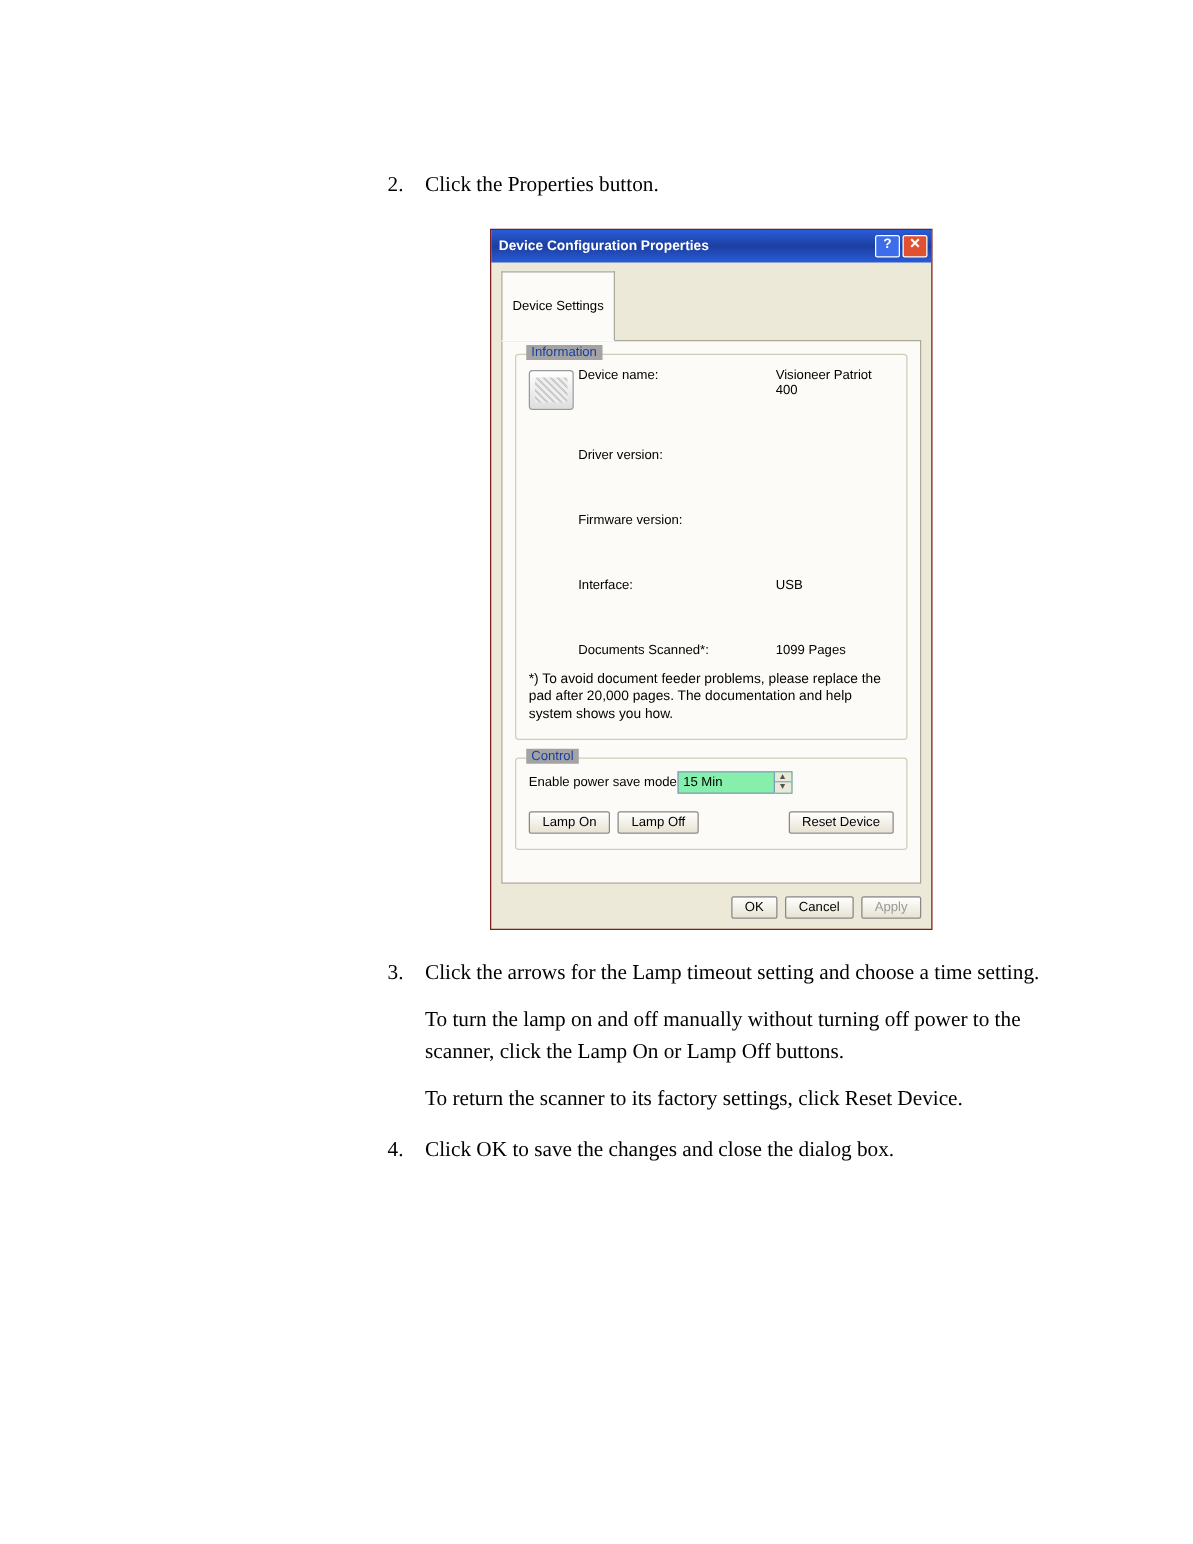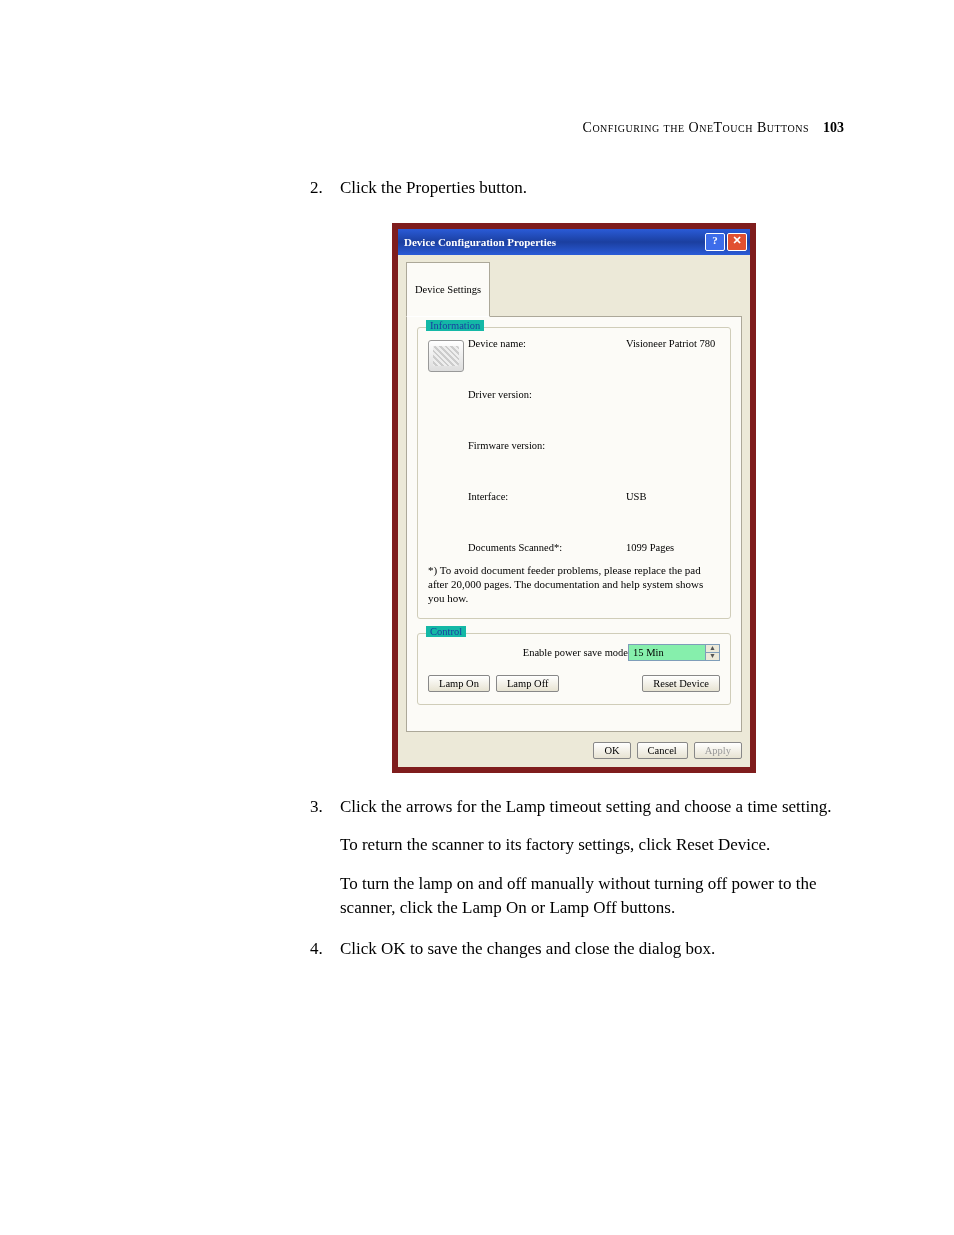--- a/index.html
+++ b/index.html
@@ -43,22 +43,22 @@
   .para {
     margin: 14px 0 10px 230px;
     font-size: 17px;
     line-height: 1.45;
   }
 
   
   .dialog {
     width: 352px;
     margin: 22px 0 22px 282px;
-    border: 6px solid #7f1d1d;
-    font-family: Liberation Serif, serif;
+    border: 1px solid #7f1d1d;
+    font-family: Liberation Sans, sans-serif;
     font-size: 10.5px;
     background: #ece9d8;
   }
   .titlebar {
     display: flex;
     align-items: center;
     justify-content: space-between;
     background: linear-gradient(#2a5bd7, #1b3fa0 50%, #2a5bd7);
     color: #fff;
     font-weight: bold;
@@ -105,21 +105,21 @@
     border: 1px solid #d0cdb9;
     border-radius: 3px;
     padding: 10px 10px 12px 10px;
     margin-bottom: 14px;
     position: relative;
   }
   .groupbox .legend {
     position: absolute;
     top: -8px;
     left: 8px;
-    background: #14b8a6;
+    background: #a3a3a3;
     padding: 0 4px;
     color: #1a3fa0;
     font-size: 10.5px;
   }
   .info-row { display: flex; }
   .icon-col { width: 40px; padding-top: 2px;}
   .scanner-icon {
     width: 34px; height: 30px;
     border: 1px solid #999;
     border-radius: 3px;
@@ -140,21 +140,21 @@
     font-size: 10.5px;
     gap: 40px;
   }
   .note {
     margin-top: 10px;
     font-size: 11px;
     line-height: 1.3;
   }
   .control-row {
     display: flex;
-    justify-content: flex-end;
+    justify-content: flex-start;
     align-items: center;
     margin-bottom: 14px;
   }
   .spinner {
     width: 90px;
     border: 1px solid #7f9db9;
     background: #86efac;
     display: flex;
     align-items: stretch;
     font-size: 10.5px;
@@ -196,24 +196,20 @@
     justify-content: flex-end;
     gap: 6px;
     margin-top: 10px;
   }
   .btn.disabled { color: #999; }
 </style>
 </head>
 <body>
 
 <div class="page">
-  <div class="running-head">
-    <span>Configuring the OneTouch Buttons</span>
-    <span class="pn">103</span>
-  </div>
 
   <div class="step">
     <div class="num">2.</div>
     <div class="txt">
       <span>Click the </span><span class="bold">Properties</span><span> button.</span>
     </div>
   </div>
 
   <div class="dialog">
     <div class="titlebar">
@@ -228,21 +224,21 @@
       <div class="tab-panel">
 
         <div class="groupbox">
           <span class="legend">Information</span>
           <div class="info-row">
             <div class="icon-col">
               <div class="scanner-icon"></div>
             </div>
             <div class="kv">
               <div>Device name:</div>
-              <div>Visioneer Patriot 780</div>
+              <div>Visioneer Patriot 400</div>
               <div>Driver version:</div>
               <div></div>
               <div>Firmware version:</div>
               <div></div>
               <div>Interface:</div>
               <div>USB</div>
               <div>Documents Scanned*:</div>
               <div>1099 Pages</div>
             </div>
           </div>
@@ -279,25 +275,25 @@
     </div>
   </div>
 
 
   <div class="step">
     <div class="num">3.</div>
     <div class="txt">Click the arrows for the Lamp timeout setting and choose a time setting.</div>
   </div>
 
   <div class="para">
+    <span>To turn the lamp on and off manually without turning off power to the scanner, click the </span><span class="bold">Lamp On</span><span> or </span><span class="bold">Lamp Off</span><span> buttons.</span>
+  </div>
+
+  <div class="para">
     <span>To return the scanner to its factory settings, click </span><span class="bold">Reset Device</span><span>.</span>
-  </div>
-
-  <div class="para">
-    <span>To turn the lamp on and off manually without turning off power to the scanner, click the </span><span class="bold">Lamp On</span><span> or </span><span class="bold">Lamp Off</span><span> buttons.</span>
   </div>
 
   <div class="step">
     <div class="num">4.</div>
     <div class="txt">
       <span>Click </span><span class="bold">OK</span><span> to save the changes and close the dialog box.</span>
     </div>
   </div>
 
 </div>

